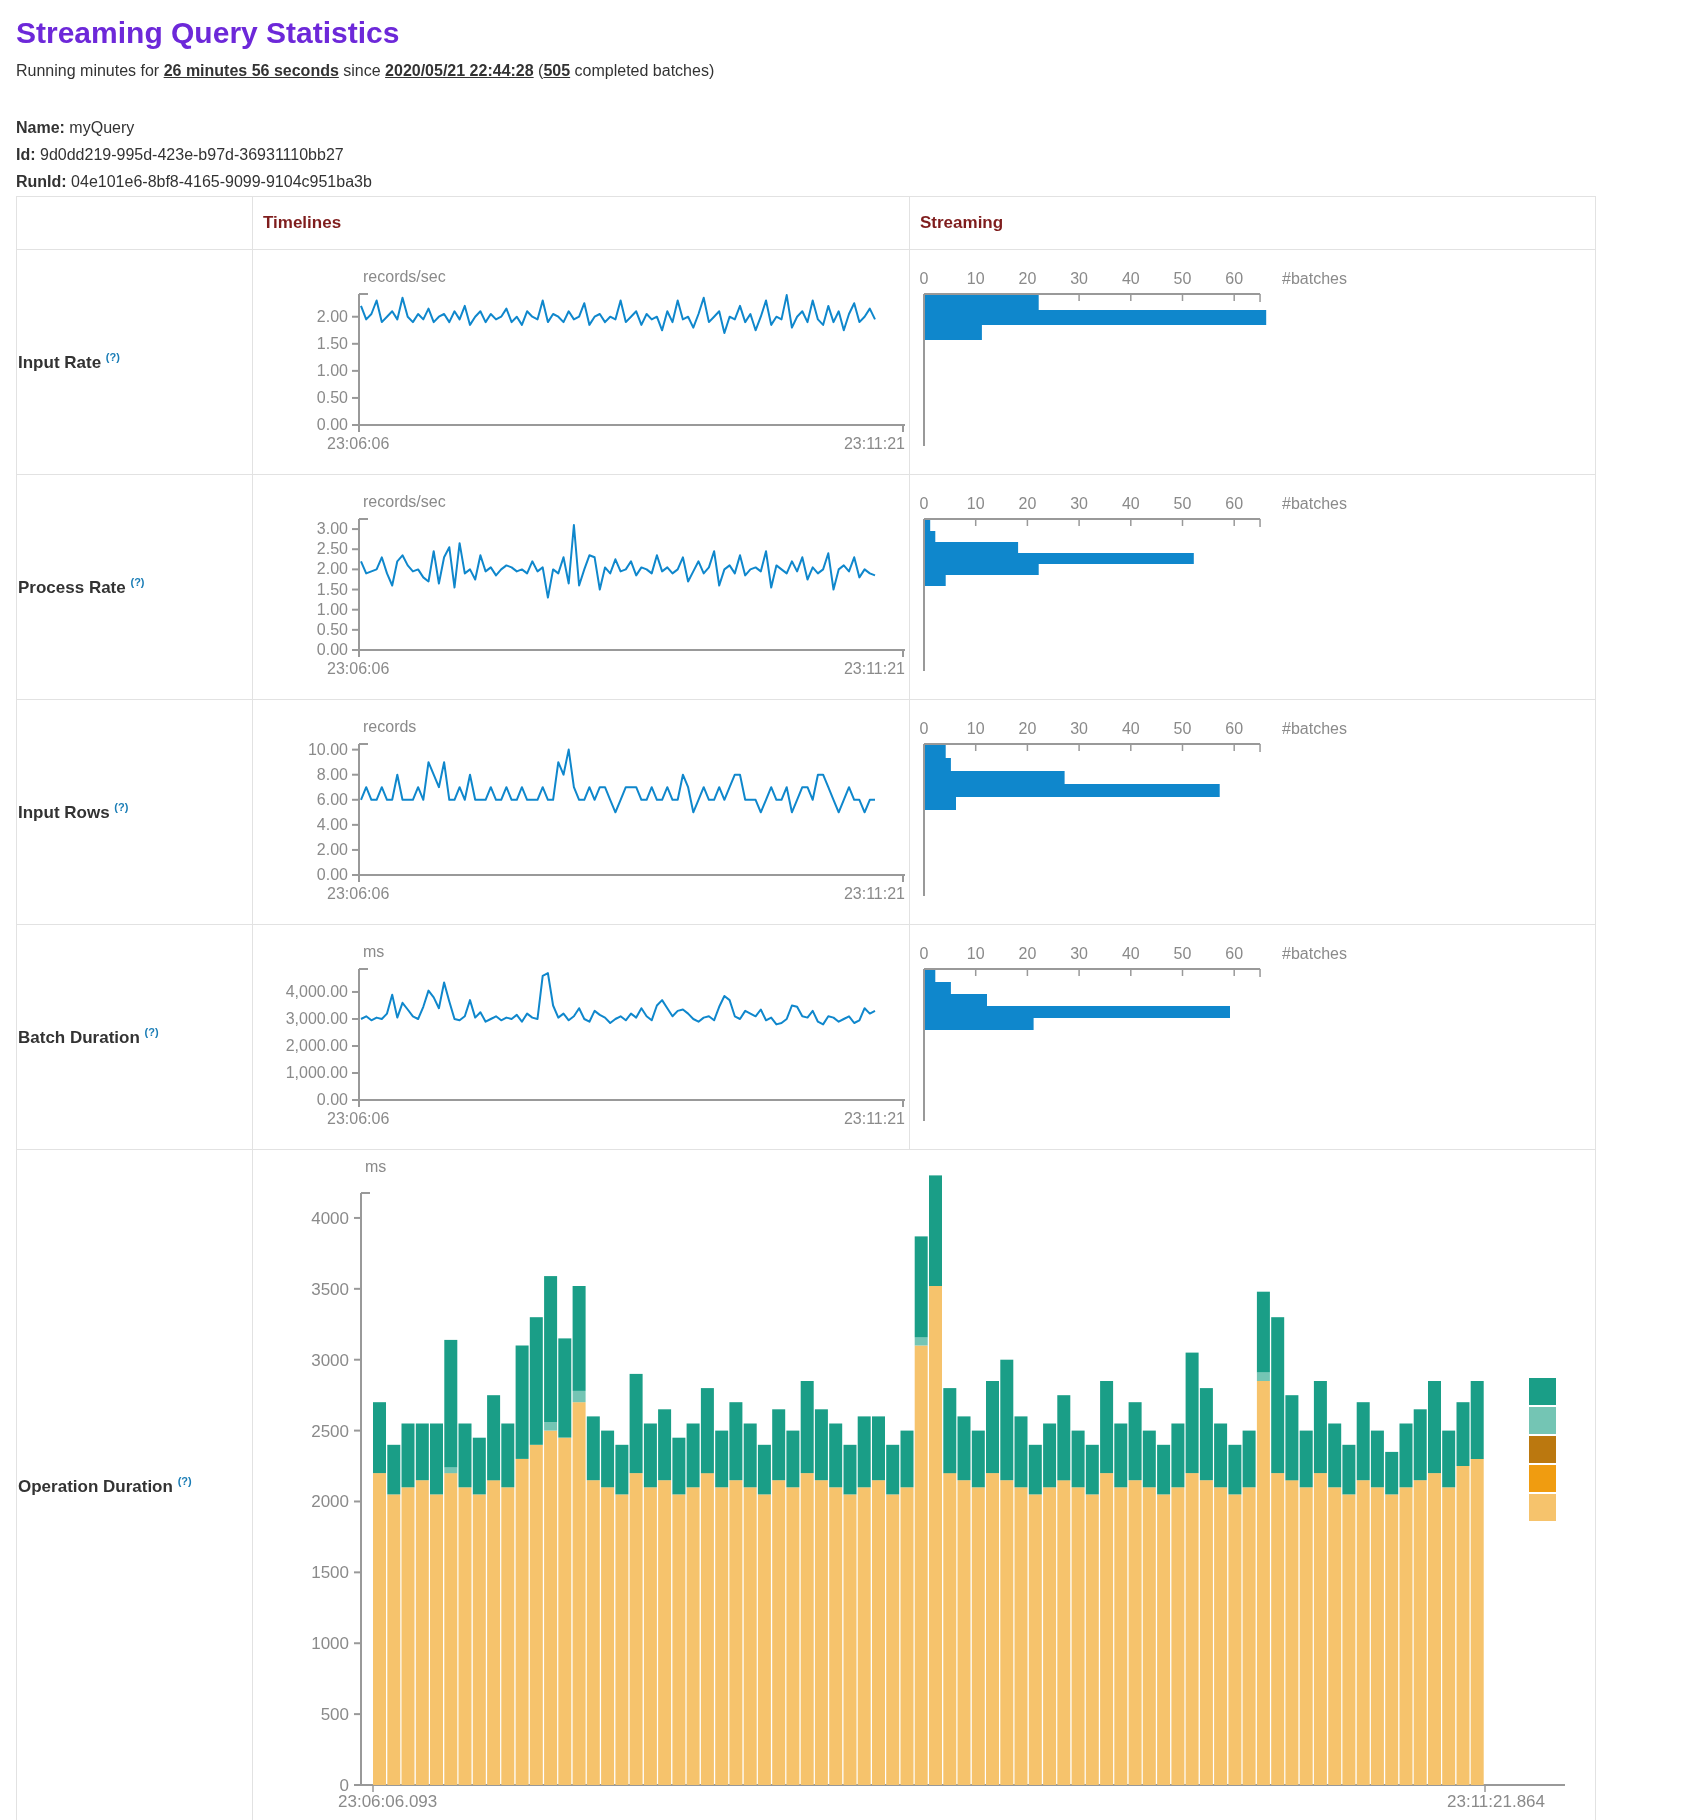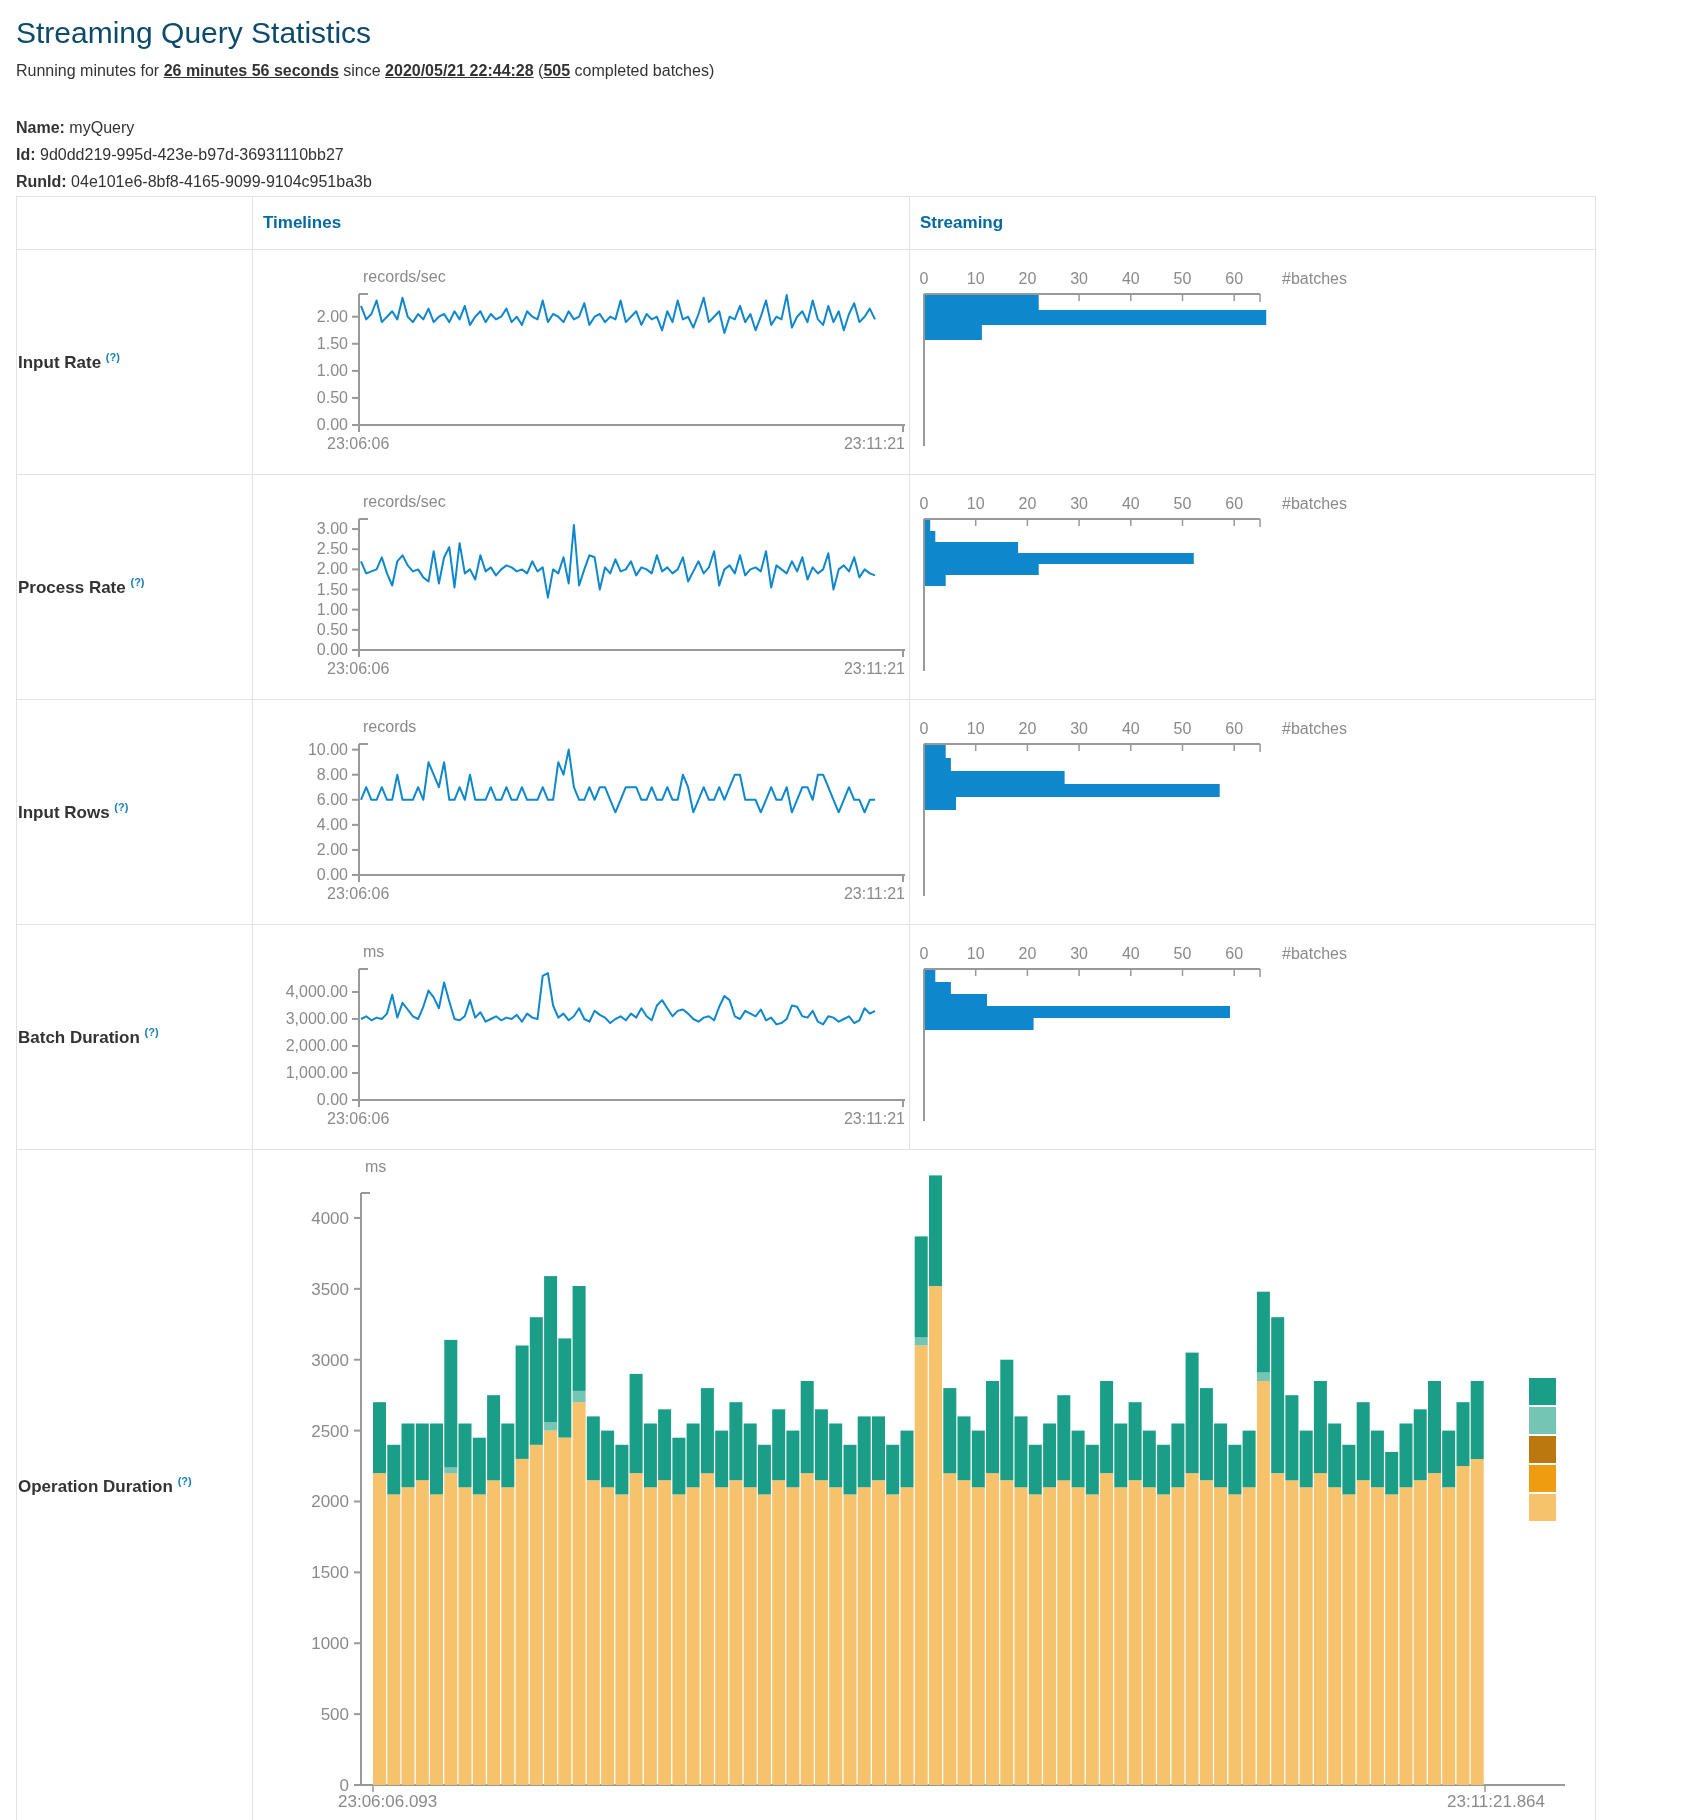--- a/index.html
+++ b/index.html
@@ -1,29 +1,29 @@
 <!DOCTYPE html>
 <html><head>
 <meta charset="utf-8">
 <style>
   html,body{margin:0;padding:0;background:#fff;color:#333;
     font-family:"Liberation Sans","DejaVu Sans",sans-serif;}
   .page{width:1693px;padding:0 0 30px 16px;box-sizing:border-box;}
-  h1{font-size:30px;font-weight:400;color:#0c4a6e;margin:16px 0 12px 0;}
+  h1{font-size:30px;font-weight:700;color:#6d28d9;margin:16px 0 12px 0;}
   .subtitle{font-size:16px;margin:0 0 34px 0;}
   .subtitle b{font-weight:700;text-decoration:underline;}
   .meta{font-size:16px;line-height:1.7;}
   .meta b{font-weight:700;}
   table.stats{border-collapse:collapse;table-layout:fixed;}
   table.stats th,table.stats td{border:1px solid #e2e2e2;}
   .col-label{width:236px;}
   .col-timeline{width:656px;}
   .col-hist{width:686px;}
   thead th{height:52px;text-align:left;vertical-align:middle;
-    font-size:17px;font-weight:700;color:#0369a1;padding:0 0 0 10px;}
+    font-size:17px;font-weight:700;color:#7f1d1d;padding:0 0 0 10px;}
   td.row-label{vertical-align:middle;font-size:17px;
     font-weight:700;color:#333;}
   td.row-label sup{color:#1a7db6;font-size:11px;font-weight:700;}
   td.chart-cell{padding:14px 0 0 0;vertical-align:top;height:210px;margin-top:40px;}
   td.op-cell{padding:4px 0 0 0;vertical-align:top;height:668px;}
   .chart{line-height:0;}
   svg text{font-family:"Liberation Sans","DejaVu Sans",sans-serif;}
 </style>
 </head>
 <body>

